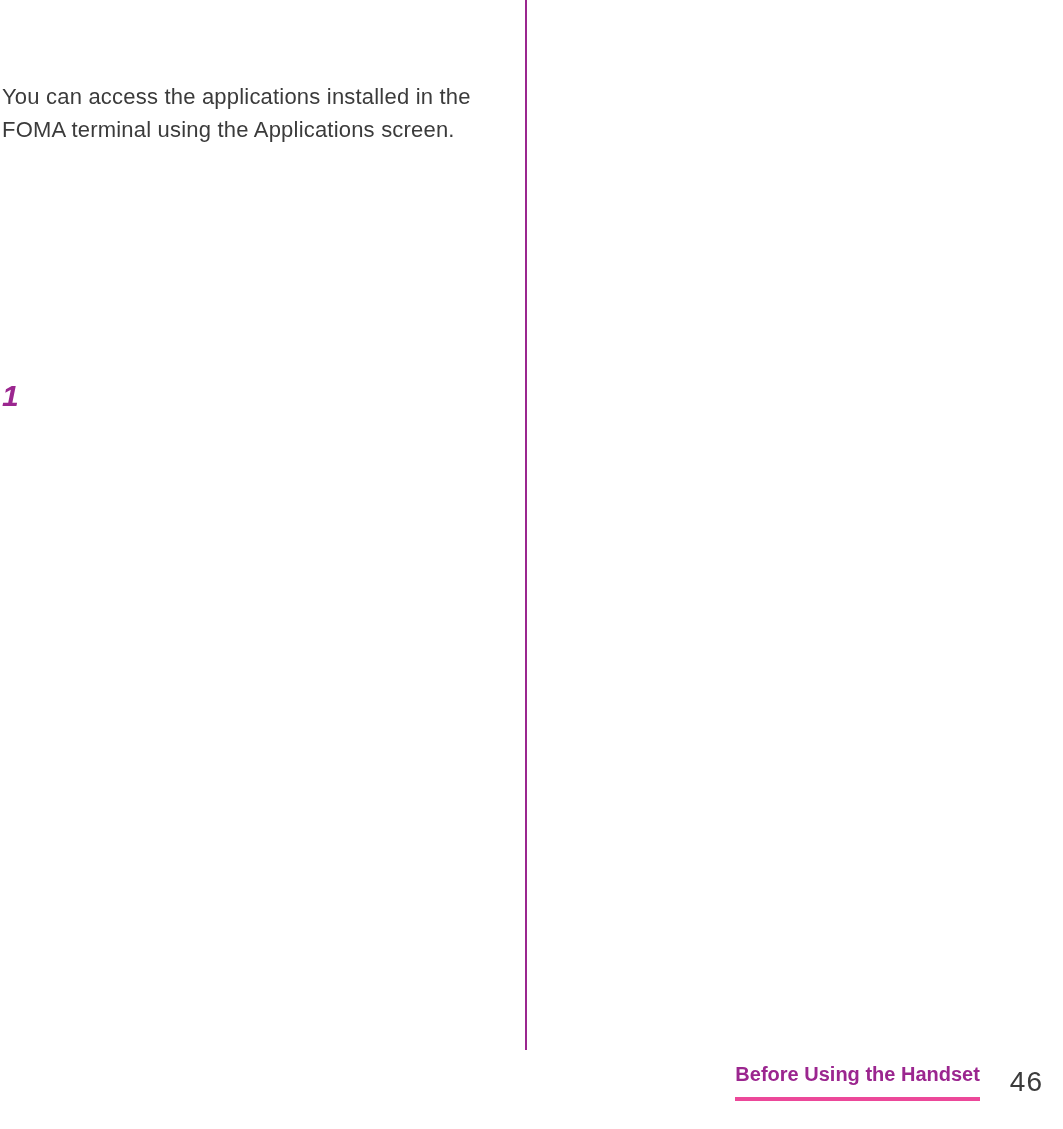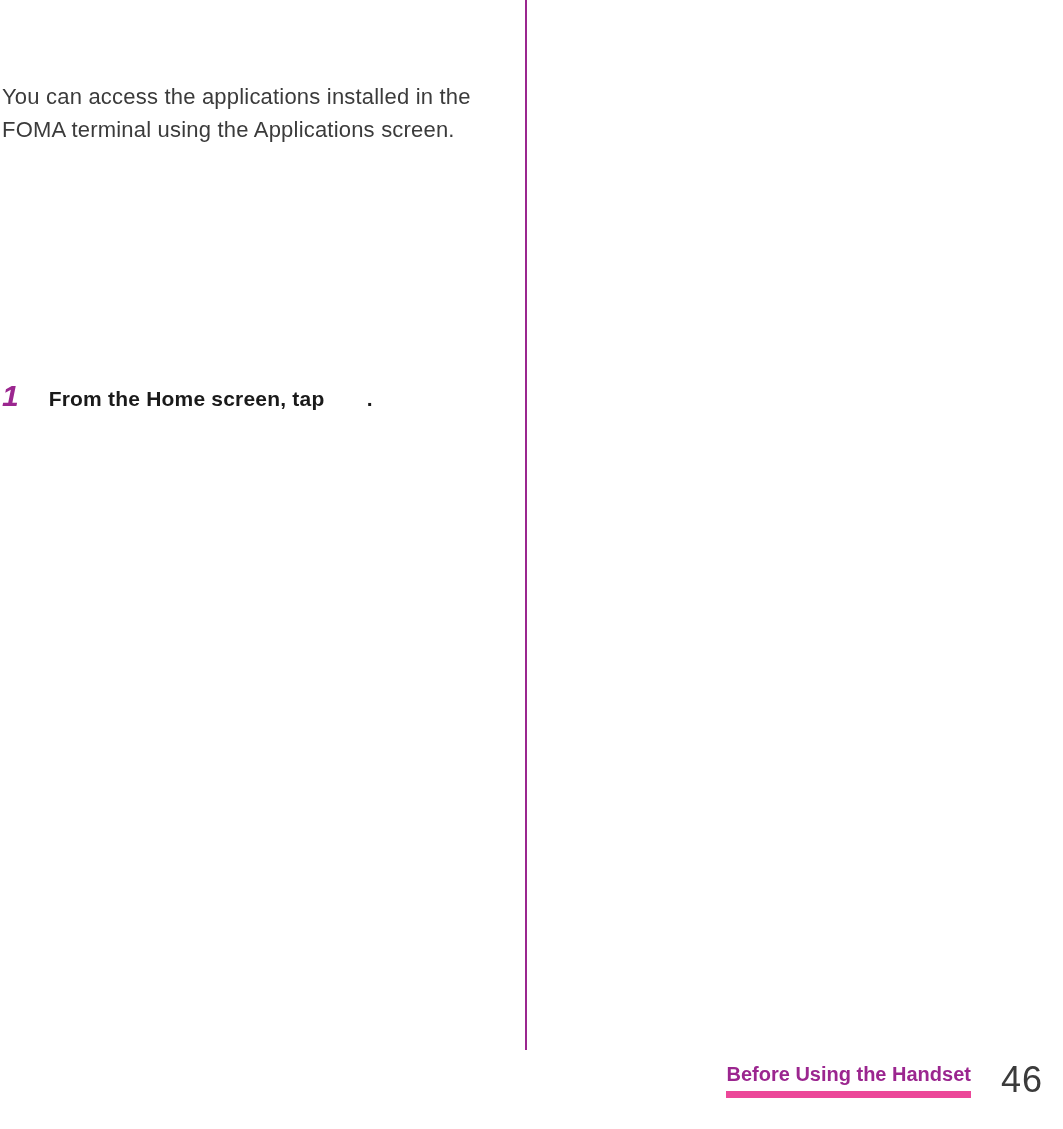--- a/index.html
+++ b/index.html
@@ -64,39 +64,38 @@
       bottom: 28px;
       right: 20px;
       display: flex;
       align-items: center;
       gap: 30px;
     }
     .footer-section {
       font-size: 20px;
       font-weight: 700;
       color: #9b268f;
-      border-bottom: 7px solid #ec4899;
-      padding-bottom: 5px;
+      border-bottom: 4px solid #ec4899;
+      padding-bottom: 11px;
     }
     .footer-page {
-      font-size: 36px;
+      font-size: 28px;
       font-weight: 300;
       color: #3b3b3b;
       letter-spacing: 1px;
     }
   </style>
 </head>
 <body>
 
 <div class="page-container">
   <div class="left-column">
     <p class="intro-text">You can access the applications installed in the FOMA terminal using the Applications screen.</p>
     <div class="step-block">
       <span class="step-number">1</span>
-      <span class="step-text">From the Home screen, tap  .</span>
     </div>
   </div>
   <div class="right-column"></div>
 </div>
 
 <div class="footer">
   <span class="footer-section">Before Using the Handset</span>
   <span class="footer-page">46</span>
 </div>
 

